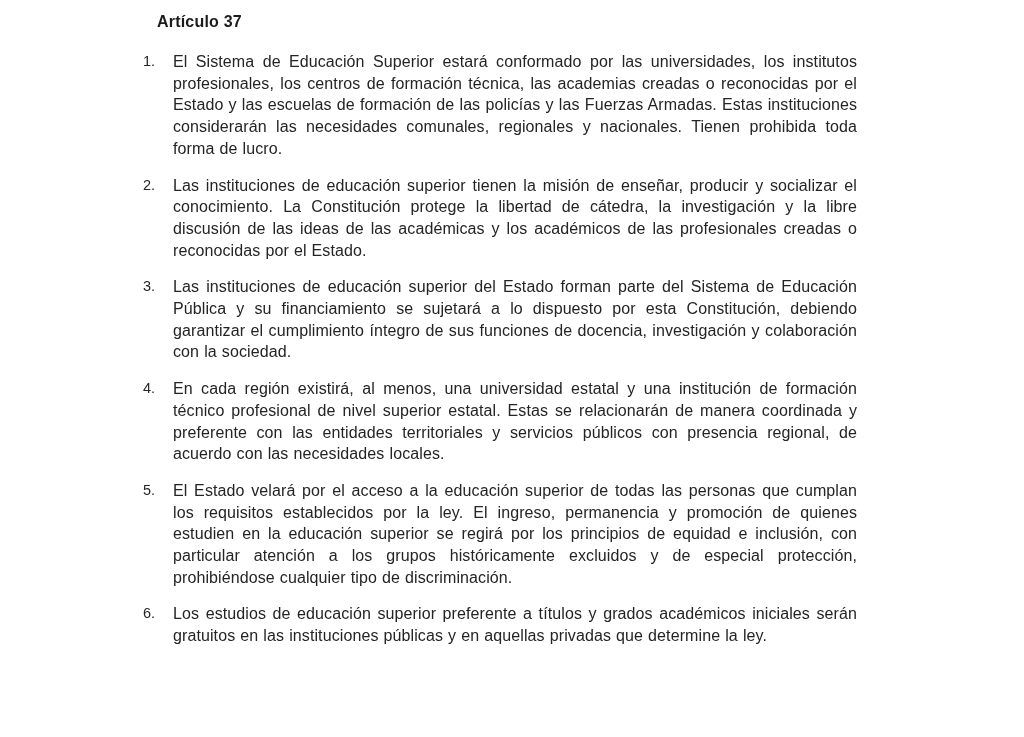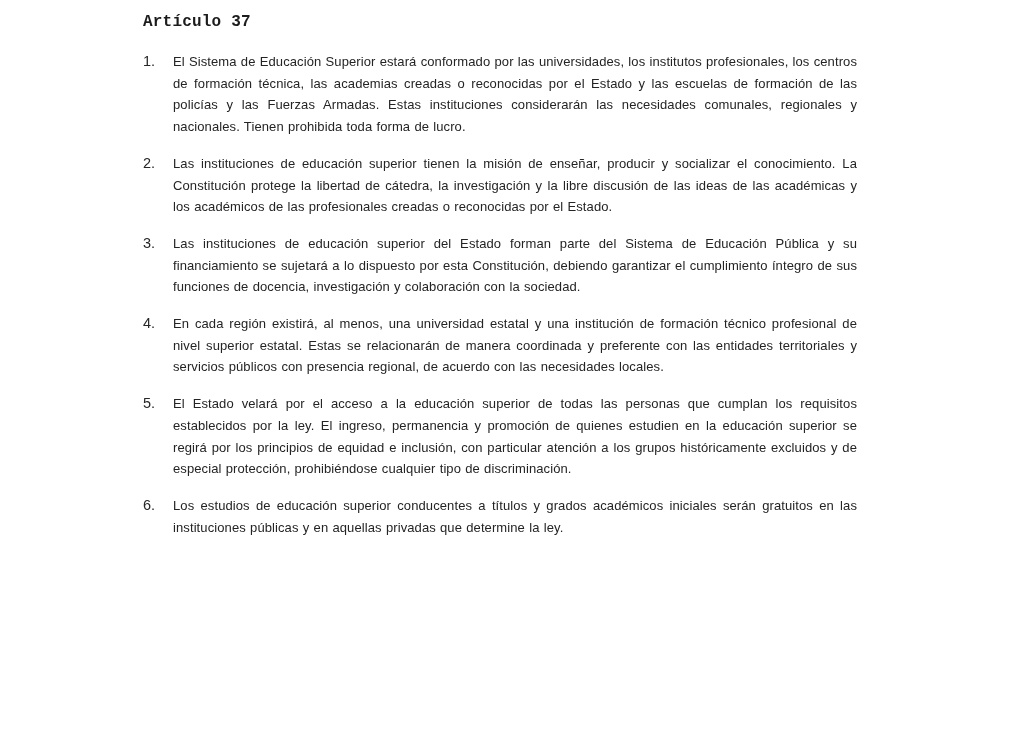--- a/index.html
+++ b/index.html
@@ -24,22 +24,21 @@
     position: absolute;
     left: 143px;
     top: 13px;
     width: 714px;
   }
   .article-title {
     font-size: 16px;
     font-weight: 700;
     color: #1c1c1c;
     letter-spacing: 0.2px;
-    margin: 0 0 20px 0;
-    font-family: Liberation Mono, monospace;
+    margin: 0 0 20px 14px;
   }
   ol.clauses {
     list-style: none;
     margin: 0;
     padding: 0;
   }
   li.clause {
     display: flex;
     align-items: flex-start;
     margin: 0 0 15px 0;
@@ -49,21 +48,21 @@
   }
   .clause-num {
     flex: 0 0 30px;
     font-size: 14.5px;
     line-height: 21.7px;
     color: #262626;
   }
   .clause-text {
     flex: 1;
     margin: 0;
-    font-size: 13px;
+    font-size: 16px;
     line-height: 21.7px;
     text-align: justify;
     text-justify: inter-word;
     color: #242424;
     letter-spacing: 0.1px;
     word-spacing: 0.5px;
   }
 </style>
 </head>
 <body>
@@ -95,18 +94,18 @@
         <p class="clause-text">En cada región existirá, al menos, una universidad estatal y una institución de formación técnico profesional de nivel superior estatal. Estas se relacionarán de manera coordinada y preferente con las entidades territoriales y servicios públicos con presencia regional, de acuerdo con las necesidades locales.</p>
       </li>
 
       <li class="clause">
         <span class="clause-num">5.</span>
         <p class="clause-text">El Estado velará por el acceso a la educación superior de todas las personas que cumplan los requisitos establecidos por la ley. El ingreso, permanencia y promoción de quienes estudien en la educación superior se regirá por los principios de equidad e inclusión, con particular atención a los grupos históricamente excluidos y de especial protección, prohibiéndose cualquier tipo de discriminación.</p>
       </li>
 
       <li class="clause">
         <span class="clause-num">6.</span>
-        <p class="clause-text">Los estudios de educación superior conducentes a títulos y grados académicos iniciales serán gratuitos en las instituciones públicas y en aquellas privadas que determine la ley.</p>
+        <p class="clause-text">Los estudios de educación superior preferente a títulos y grados académicos iniciales serán gratuitos en las instituciones públicas y en aquellas privadas que determine la ley.</p>
       </li>
 
     </ol>
   </div>
 </div>
 
 </body></html>

